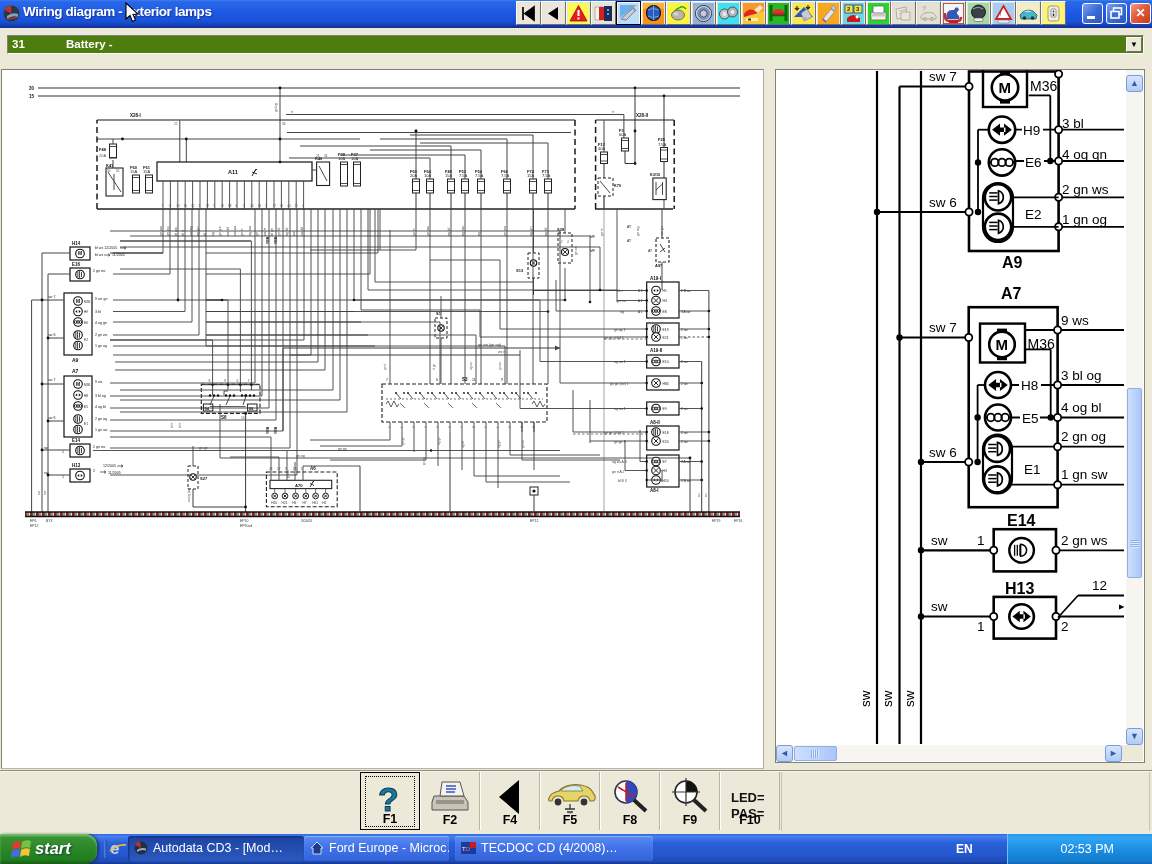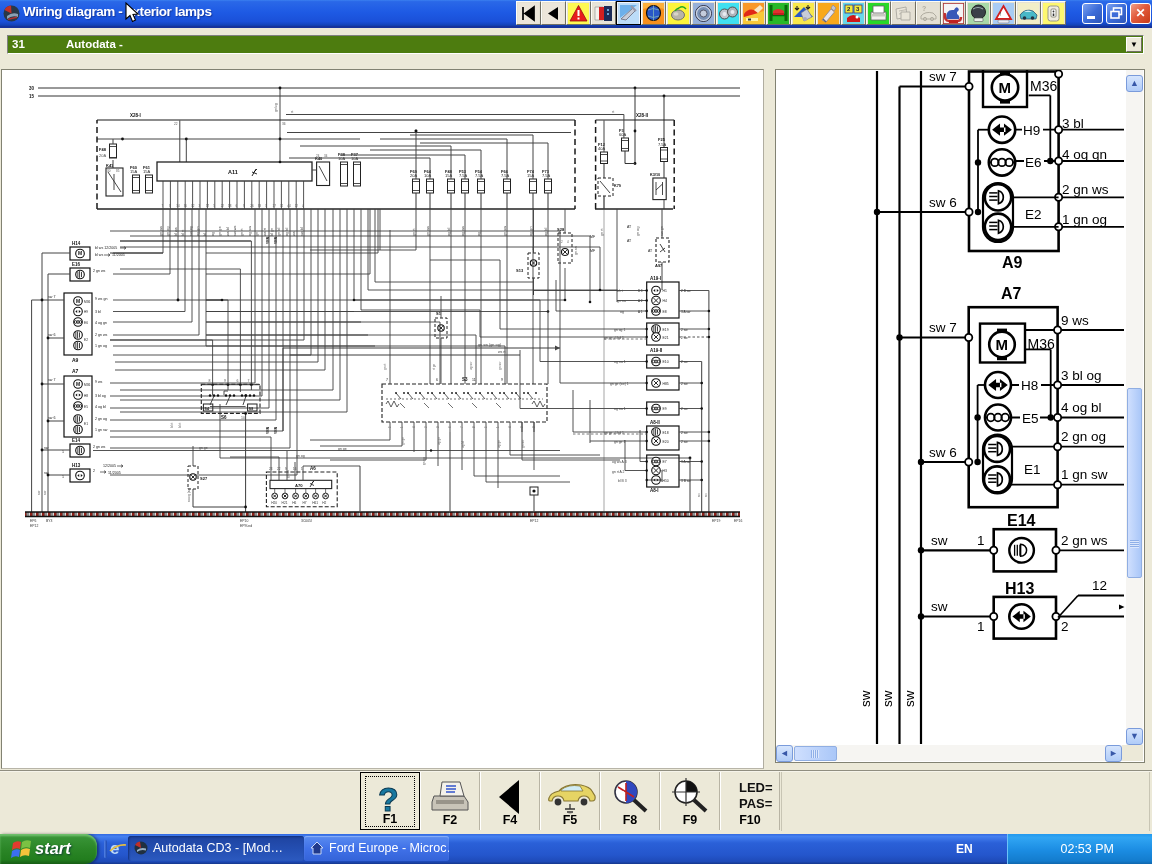--- a/index.html
+++ b/index.html
@@ -230,21 +230,21 @@
 <div class="wbtn wres" style="left:1106px"><svg width="13" height="13" viewBox="0 0 13 13" style="margin-top:3px">
       <rect x="3.5" y="1" width="8" height="6.5" fill="none" stroke="#fff" stroke-width="1.6"></rect>
       <rect x="1" y="4.5" width="8" height="6.5" fill="#3c6cd8" stroke="#fff" stroke-width="1.6"></rect>
     </svg></div>
 <div class="wbtn wclo" style="left:1130px">✕</div>
 <svg class="abs" style="left:125px;top:2px" width="16" height="22" viewBox="0 0 16 22">
     <path d="M1 1 L1 17 L5 13.5 L7.5 19.5 L10.5 18 L8 12.5 L13 12 Z" fill="#fff" stroke="#000" stroke-width="1.1"></path>
   </svg>
 <div class="abs" id="combo">
     <div class="t" style="left:4px">31</div>
-    <div class="t" style="left:58px">Autodata -</div>
+    <div class="t" style="left:58px">Battery -</div>
     <div id="cbtn">▼</div>
   </div>
 <div class="abs" id="lpanel">
     <svg width="759" height="697" viewBox="2 70 759 697" style="position:absolute;left:0;top:0">
       <defs>
         <pattern id="gbus" width="6" height="5" patternUnits="userSpaceOnUse">
           <rect width="6" height="5" fill="#fff"></rect>
           <rect x="0" width="2.6" height="5" fill="#8c2018"></rect>
           <rect x="2.6" width="0.9" height="5" fill="#222"></rect>
           <rect x="4.4" y="0" width="0.8" height="5" fill="#444"></rect>
@@ -1380,21 +1380,21 @@
       <svg width="44" height="38" viewBox="0 0 44 38">
         <circle cx="18" cy="14" r="11" fill="#fff" stroke="#222" stroke-width="1.6"></circle>
         <path d="M18 3 a11 11 0 0 1 11 11 l-11 0 z" fill="#111"></path>
         <path d="M18 0 v28 M4 14 h28" stroke="#333" stroke-width="1.2"></path>
         <path d="M26 22 l12 11" stroke="#222" stroke-width="4"></path>
       </svg>
     </div>
     <div class="lab">F9</div>
   </div>
 <div class="abs fbtn" style="left:720px;">
-    <div style="position:absolute;left:0;right:0;top:6px;display:flex;justify-content:flex-end">
+    <div style="position:absolute;left:0;right:0;top:16px;display:flex;justify-content:center">
       <svg width="42" height="34" viewBox="0 0 42 34">
         <text x="2" y="14" font-size="13" font-weight="bold" fill="#111">LED=</text>
         <text x="2" y="30" font-size="13" font-weight="bold" fill="#111">PAS=</text>
       </svg>
     </div>
     <div class="lab">F10</div>
   </div>
 <div class="abs" id="task">
     <div id="start"><svg width="22" height="22" viewBox="0 0 22 22" style="vertical-align:-6px;margin-right:2px">
         <path d="M2 5 q4 -3 8 -1 l-1 7 q-4 -2 -8 1 z" fill="#e23b2e"></path>
@@ -1409,16 +1409,21 @@
     </svg>
     <div class="abs" style="left:130px;top:6px;width:2px;height:18px;background:linear-gradient(90deg,#5585e8,#1c48b0);border-radius:2px"></div>
     <div class="tkbtn tkdn" style="left:128px;width:176px"><svg width="14" height="14" viewBox="0 0 14 14" style="vertical-align:-3px;margin:0 5px 0 6px">
         <circle cx="7" cy="7" r="6.5" fill="#203040"></circle>
         <path d="M1 4 A6.5 6.5 0 0 1 6 0.6 L7 7 Z" fill="#c03028"></path>
         <path d="M3 9 q4 -3 9 -1.5 l0 2 q-5 -1.5 -9 1.5 z" fill="#9ab0c4"></path>
       </svg>Autodata CD3 - [Mod…</div>
     <div class="tkbtn tkup" style="left:304px;width:145px"><svg width="14" height="14" viewBox="0 0 14 14" style="vertical-align:-3px;margin:0 5px 0 6px">
         <path d="M1 7 L7 1 L13 7 L11 7 L11 13 L3 13 L3 7 Z" fill="#203a8c" stroke="#c8d8f8" stroke-width="1"></path>
       </svg>Ford Europe - Microc…</div>
+    <div class="tkbtn tkup" style="left:455px;width:198px"><svg width="15" height="12" viewBox="0 0 15 12" style="vertical-align:-2px;margin:0 5px 0 6px">
+        <rect width="15" height="12" fill="#1a3a9c"></rect>
+        <rect x="9" y="0" width="6" height="6" fill="#c02020"></rect>
+        <text x="1" y="9" font-size="6" fill="#fff">T<tspan fill="#f66">D</tspan></text>
+      </svg>TECDOC CD (4/2008)…</div>
     <div class="abs" style="left:956px;top:0;height:30px;line-height:30px;color:#fff;font-size:12px;font-weight:bold">EN</div>
     <div id="tray">
       <div style="position:absolute;right:38px;top:0;height:30px;line-height:30px;color:#fff;font-size:12.5px">02:53 PM</div>
     </div>
   </div>
 </body></html>

